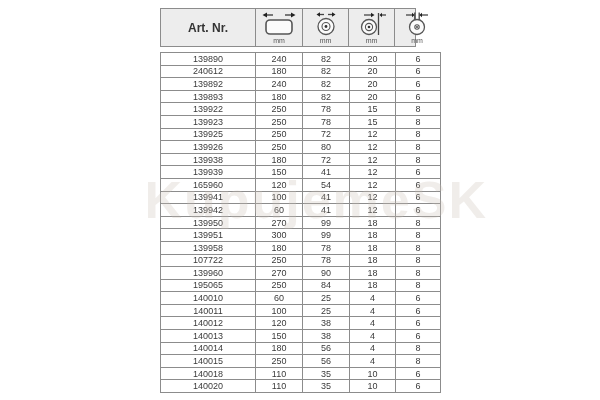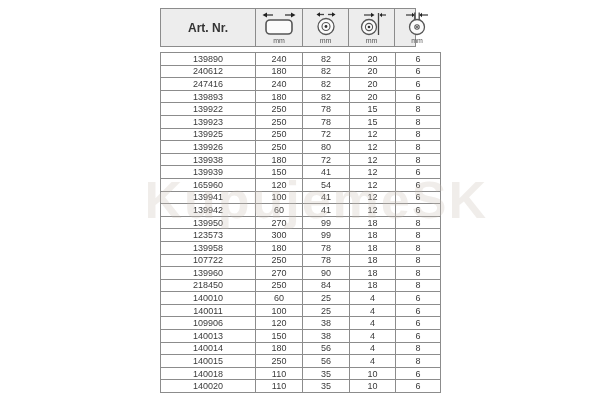--- a/index.html
+++ b/index.html
@@ -179,21 +179,21 @@
 
           <tr>
             <td>240612</td>
             <td>180</td>
             <td>82</td>
             <td>20</td>
             <td>6</td>
           </tr>
 
           <tr>
-            <td>247416</td>
+            <td>139892</td>
             <td>240</td>
             <td>82</td>
             <td>20</td>
             <td>6</td>
           </tr>
 
           <tr>
             <td>139893</td>
             <td>180</td>
             <td>82</td>
@@ -275,21 +275,21 @@
 
           <tr>
             <td>139950</td>
             <td>270</td>
             <td>99</td>
             <td>18</td>
             <td>8</td>
           </tr>
 
           <tr>
-            <td>123573</td>
+            <td>139951</td>
             <td>300</td>
             <td>99</td>
             <td>18</td>
             <td>8</td>
           </tr>
 
           <tr>
             <td>139958</td>
             <td>180</td>
             <td>78</td>
@@ -307,21 +307,21 @@
 
           <tr>
             <td>139960</td>
             <td>270</td>
             <td>90</td>
             <td>18</td>
             <td>8</td>
           </tr>
 
           <tr>
-            <td>218450</td>
+            <td>195065</td>
             <td>250</td>
             <td>84</td>
             <td>18</td>
             <td>8</td>
           </tr>
 
           <tr>
             <td>140010</td>
             <td>60</td>
             <td>25</td>
@@ -331,21 +331,21 @@
 
           <tr>
             <td>140011</td>
             <td>100</td>
             <td>25</td>
             <td>4</td>
             <td>6</td>
           </tr>
 
           <tr>
-            <td>109906</td>
+            <td>140012</td>
             <td>120</td>
             <td>38</td>
             <td>4</td>
             <td>6</td>
           </tr>
 
           <tr>
             <td>140013</td>
             <td>150</td>
             <td>38</td>

